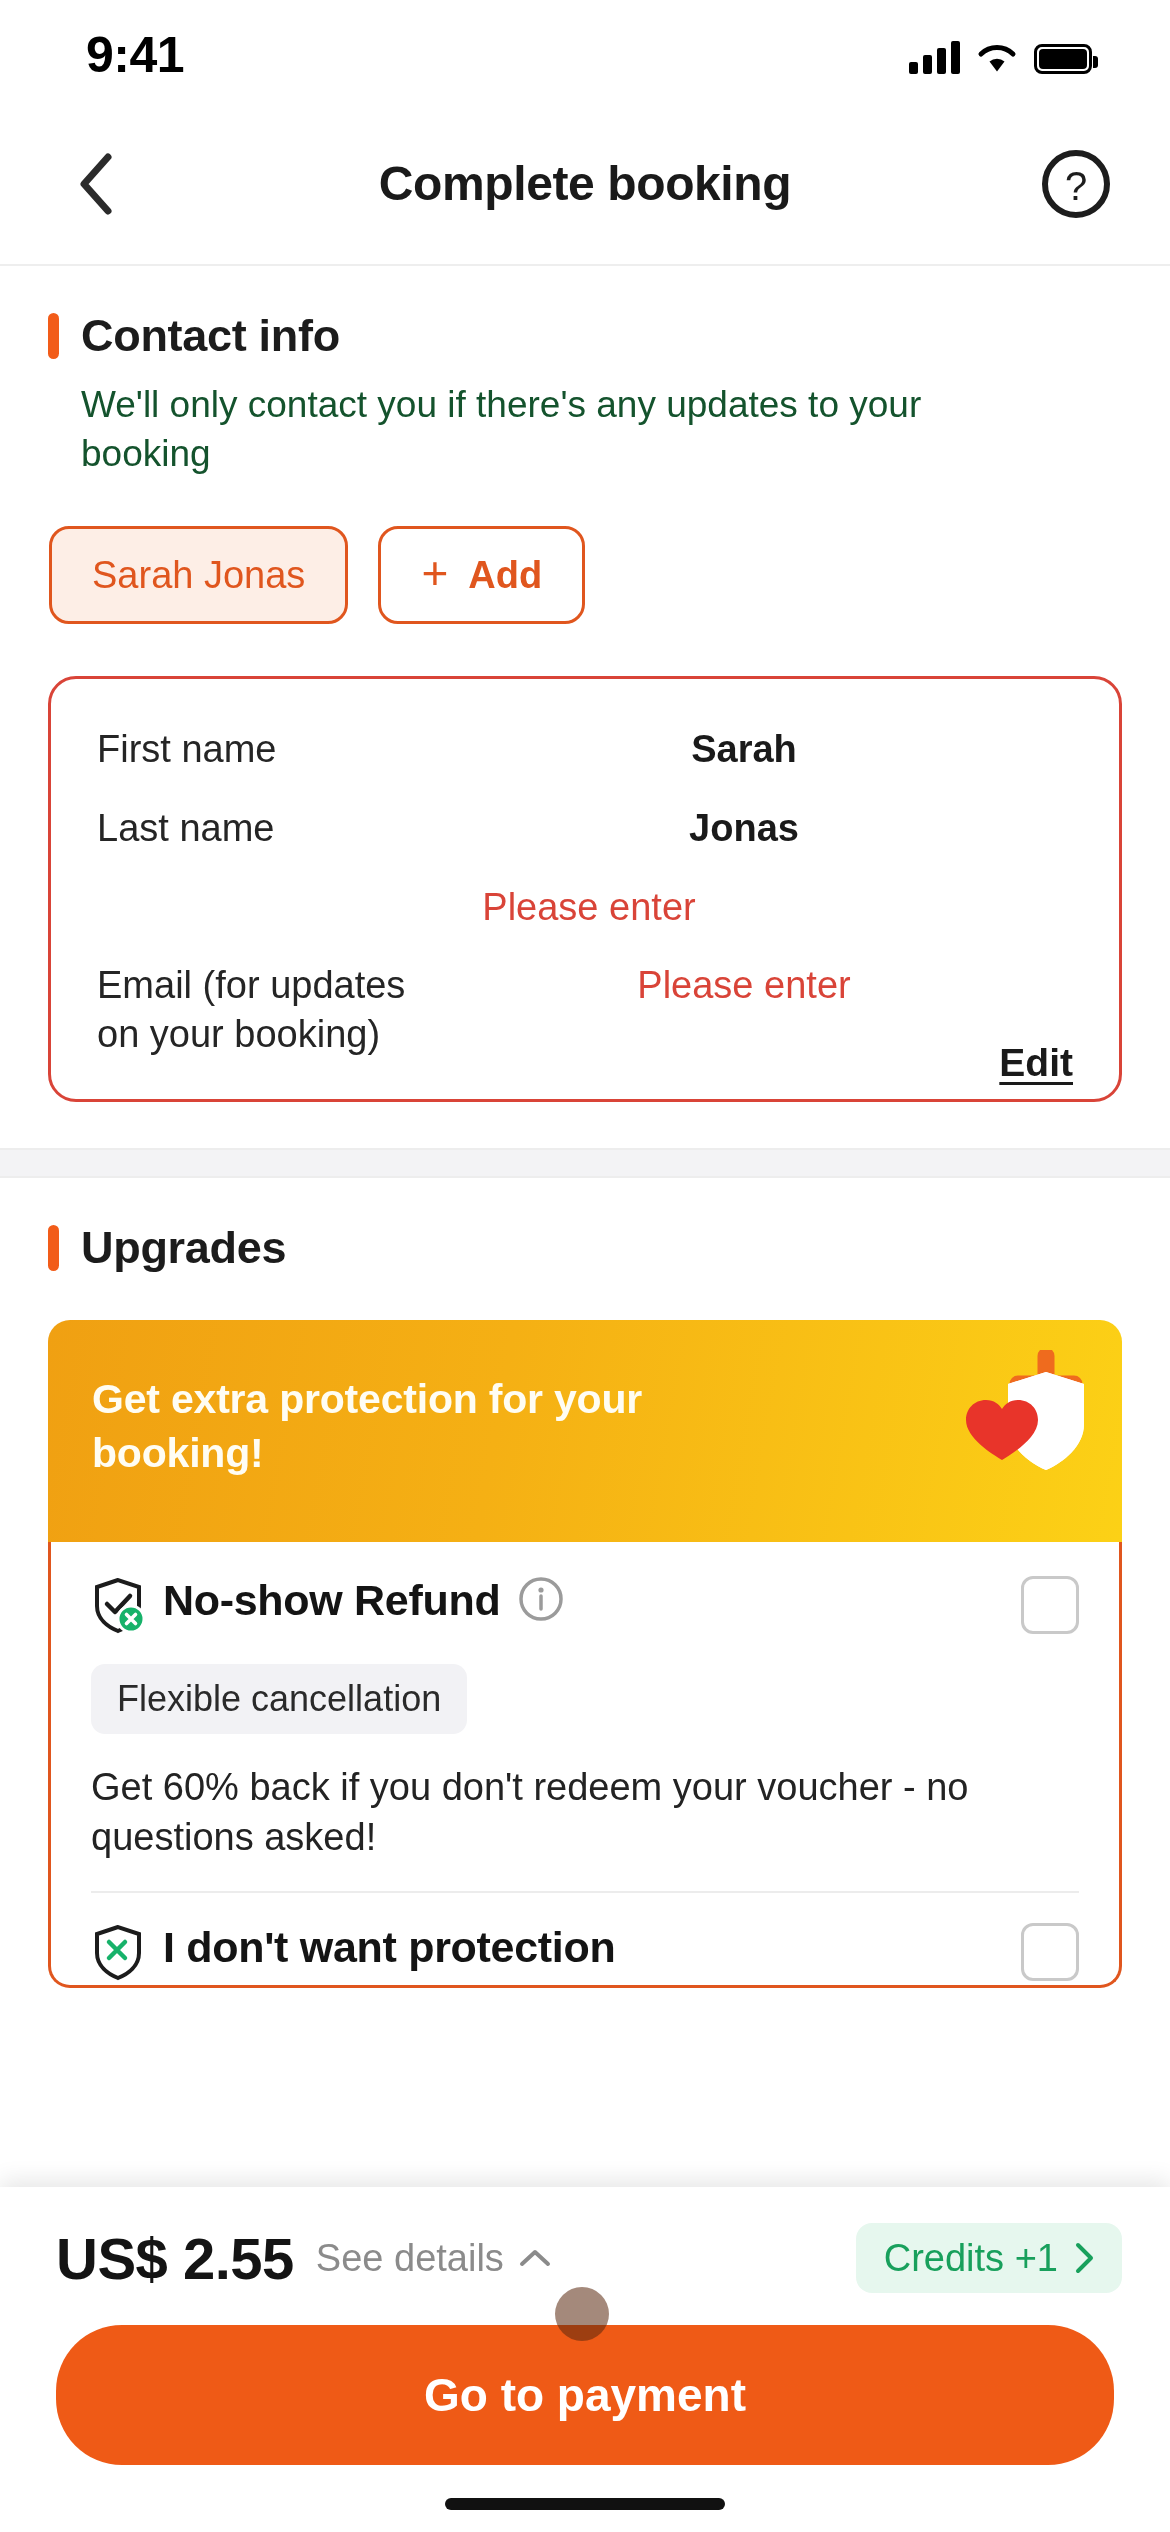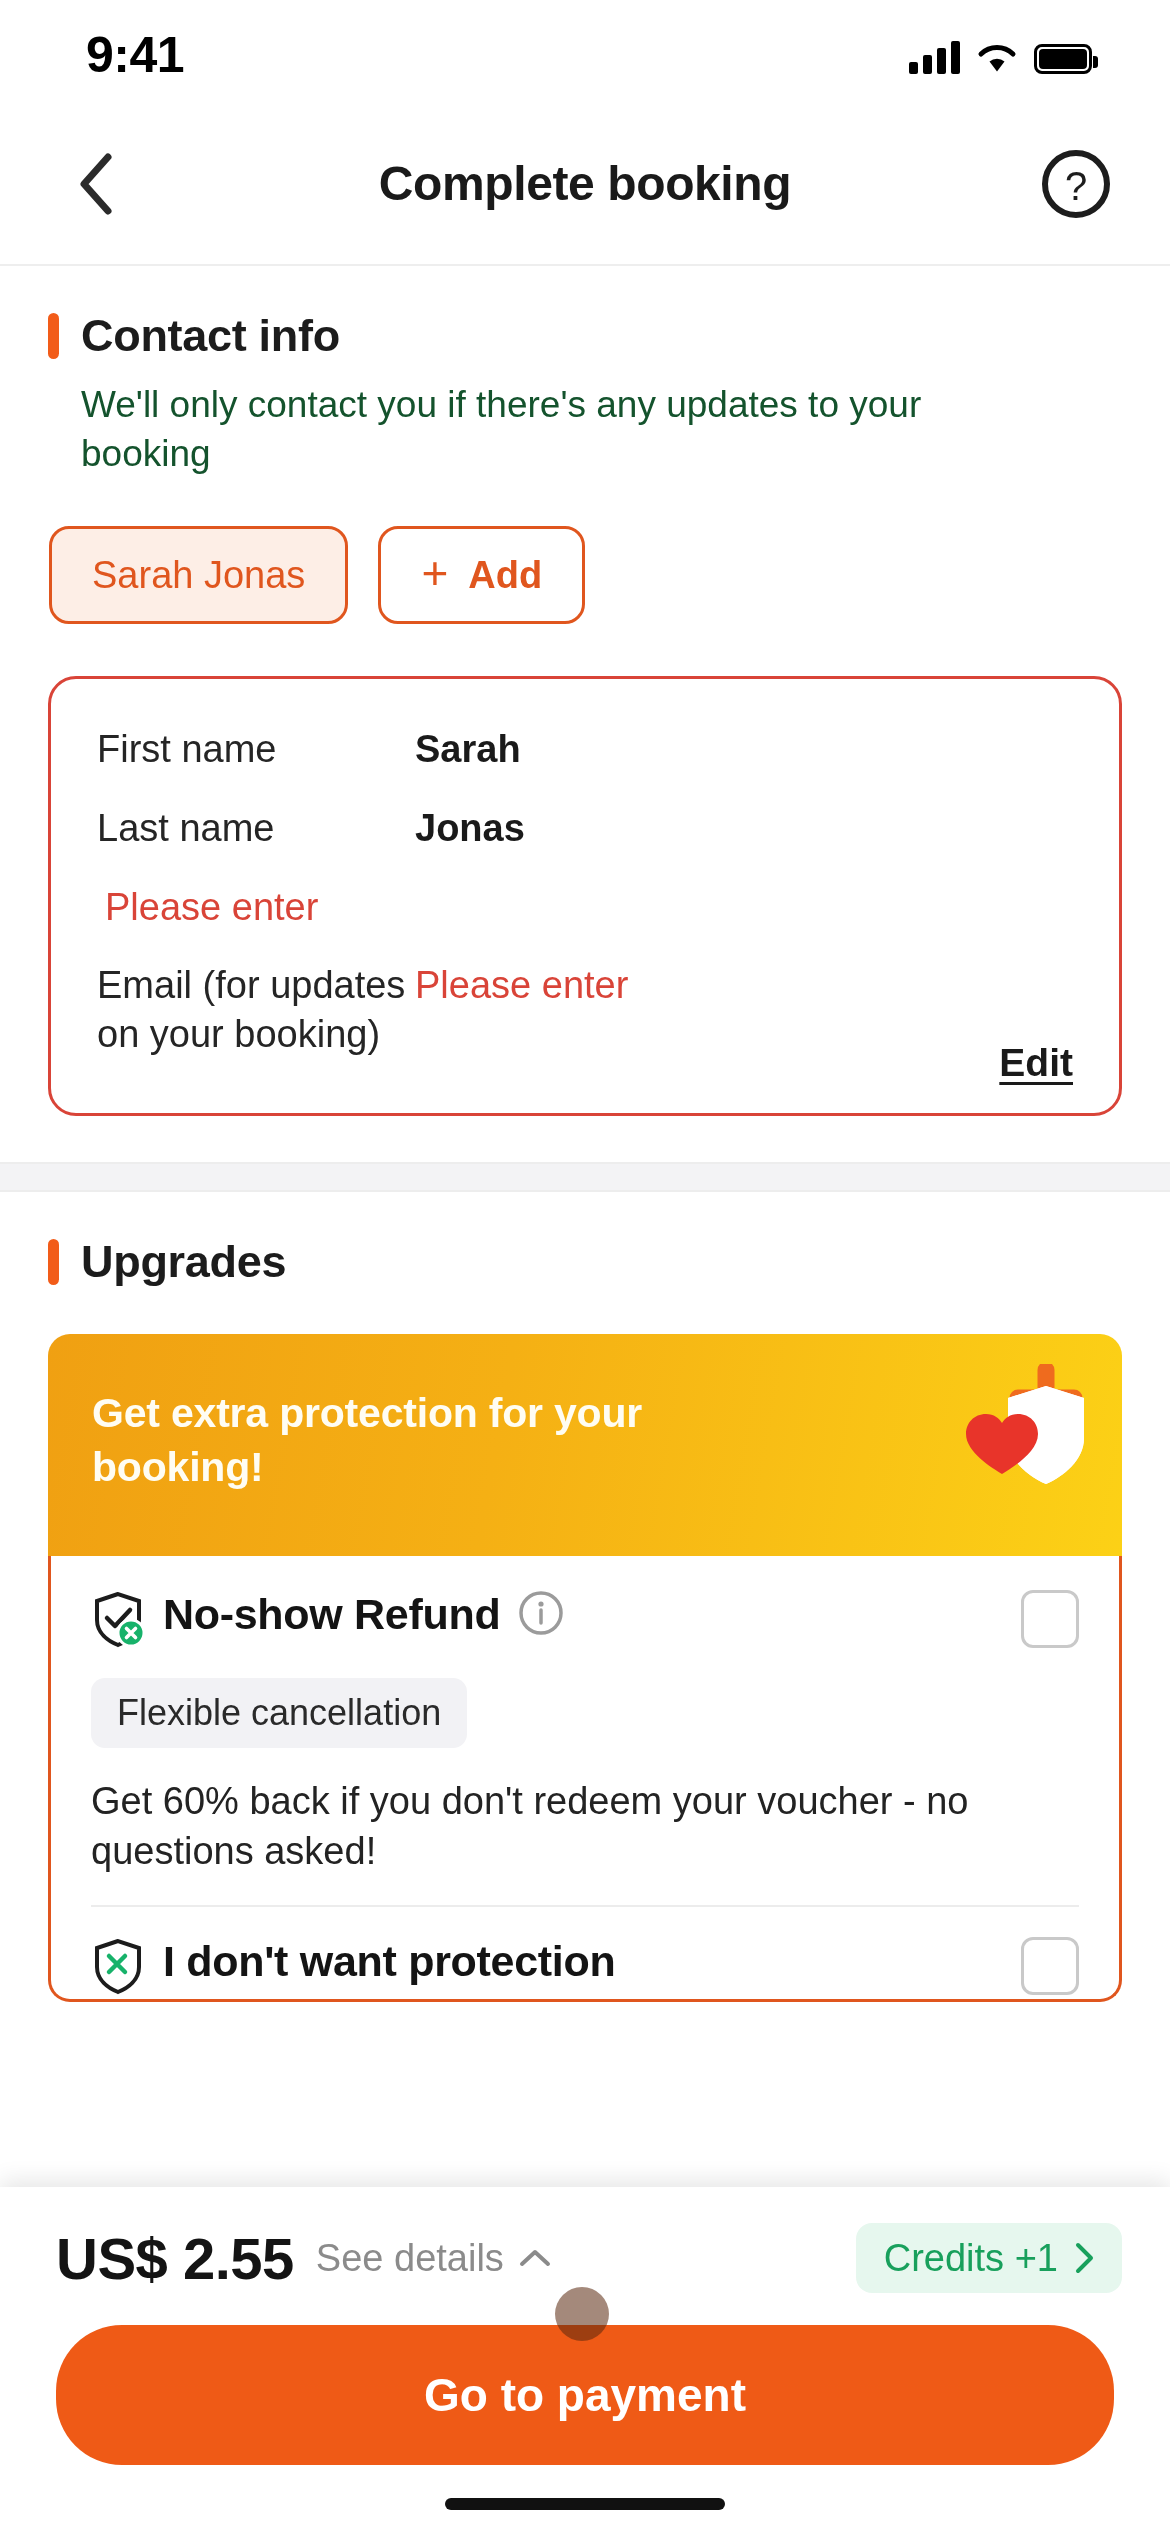--- a/index.html
+++ b/index.html
@@ -46,25 +46,25 @@
   .sec-title { font-size:45px; font-weight:700; color:#1c1c1c; letter-spacing:-0.3px; }
   .sec-sub { margin-top:18px; margin-left:33px; font-size:37px; line-height:1.33; color:#14532d; max-width:945px; font-weight:400;}
 
   .chips { display:flex; gap:30px; margin-top:48px; margin-left:1px; }
   .chip { height:98px; border-radius:20px; display:flex; align-items:center; justify-content:center;
           font-size:38px; font-weight:500; cursor:pointer; padding:0 40px; }
   .chip-selected { background:#fdeee6; border:3px solid #e0561e; color:#e0561e; min-width:215px; }
   .chip-add { background:#ffffff; border:3px solid #e0561e; color:#e0561e; gap:20px; min-width:160px; font-weight:700;}
   .chip-add .plus { font-size:46px; font-weight:400; line-height:1; position:relative; top:-2px;}
 
-  .form-card { margin-top:52px; border:3px solid #d94438; border-radius:28px; padding:46px 46px 28px 46px; }
+  .form-card { margin-top:52px; border:3px solid #d94438; border-radius:28px; padding:46px 46px 14px 46px; }
   .frow { display:flex; align-items:flex-start; margin-bottom:30px; }
   .frow:last-of-type { margin-bottom:0; }
   .flabel { width:310px; flex:0 0 310px; font-size:38px; line-height:1.28; color:#252525; font-weight:400; }
-  .fvalue { flex:1; font-size:38px; line-height:1.28; color:#1a1a1a; font-weight:600; padding-left:8px;}
+  .fvalue { flex:1; font-size:38px; line-height:1.28; color:#1a1a1a; font-weight:600; padding-left:8px;text-align:center;}
   .fvalue.err { color:#d94438; font-weight:500; }
   .edit-wrap { display:flex; justify-content:flex-end; margin-top:-48px; }
   .edit-link { font-size:39px; font-weight:600; color:#1a1a1a; text-decoration:underline; text-underline-offset:6px; cursor:pointer;}
 
   .divider-gap { height:30px; background:#f3f3f5; margin-top:46px; border-top:2px solid #ededed; border-bottom:2px solid #ededed;}
 
   
   .promo { margin-top:46px; border-radius:22px 22px 0 0; height:222px;
            background:linear-gradient(100deg,#f0a012 0%,#f5b014 42%,#fcd116 100%);
            position:relative; overflow:hidden; }

